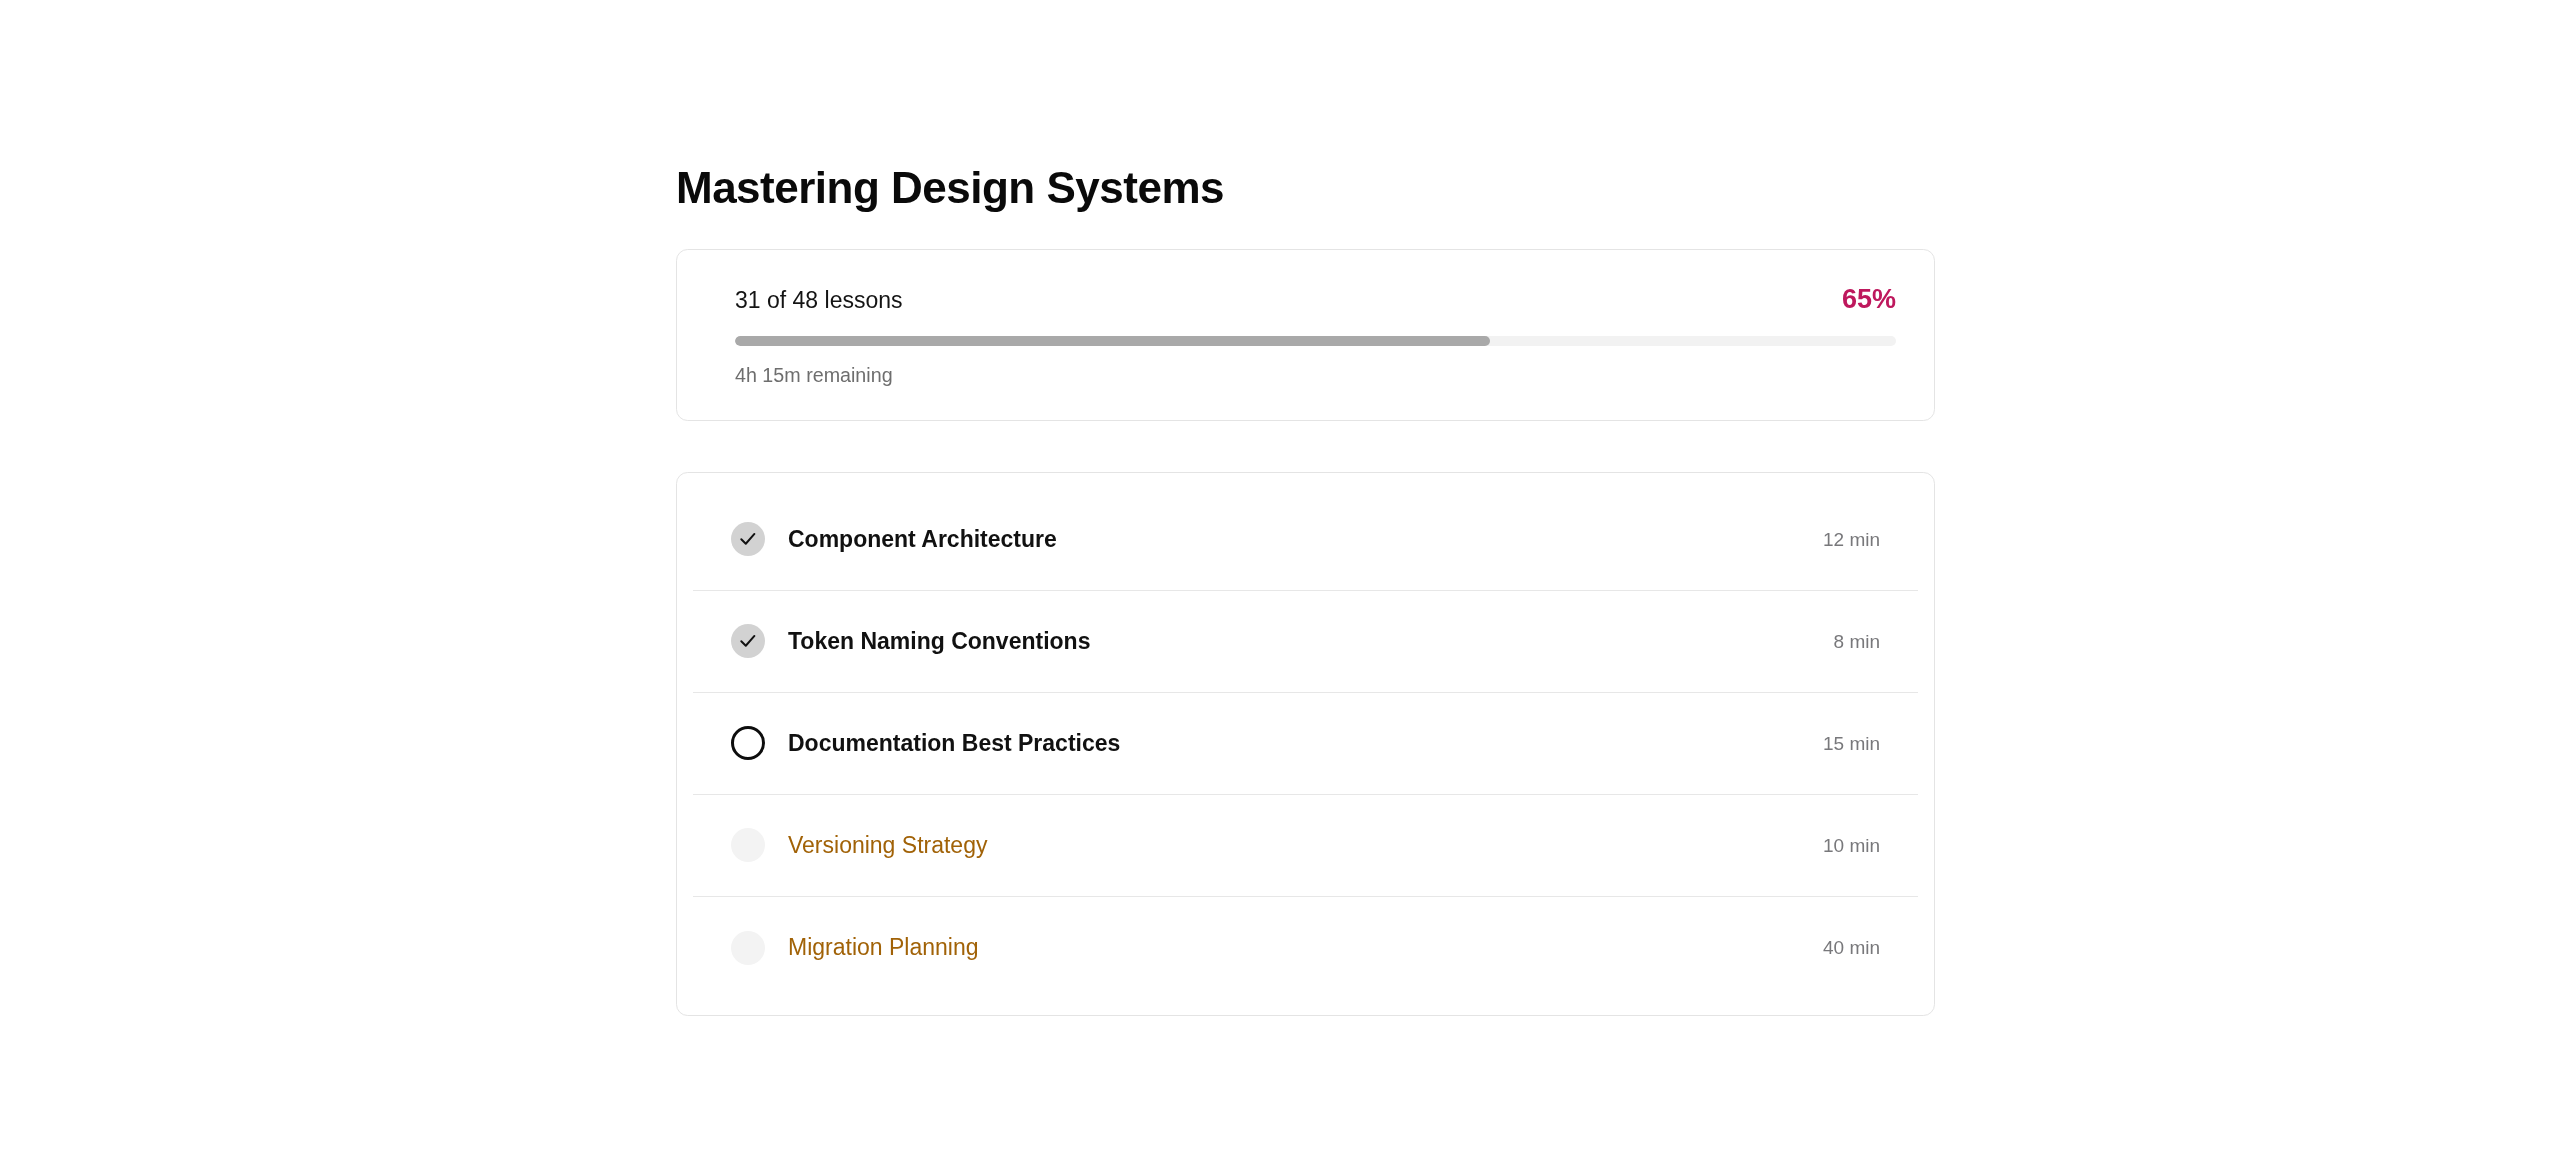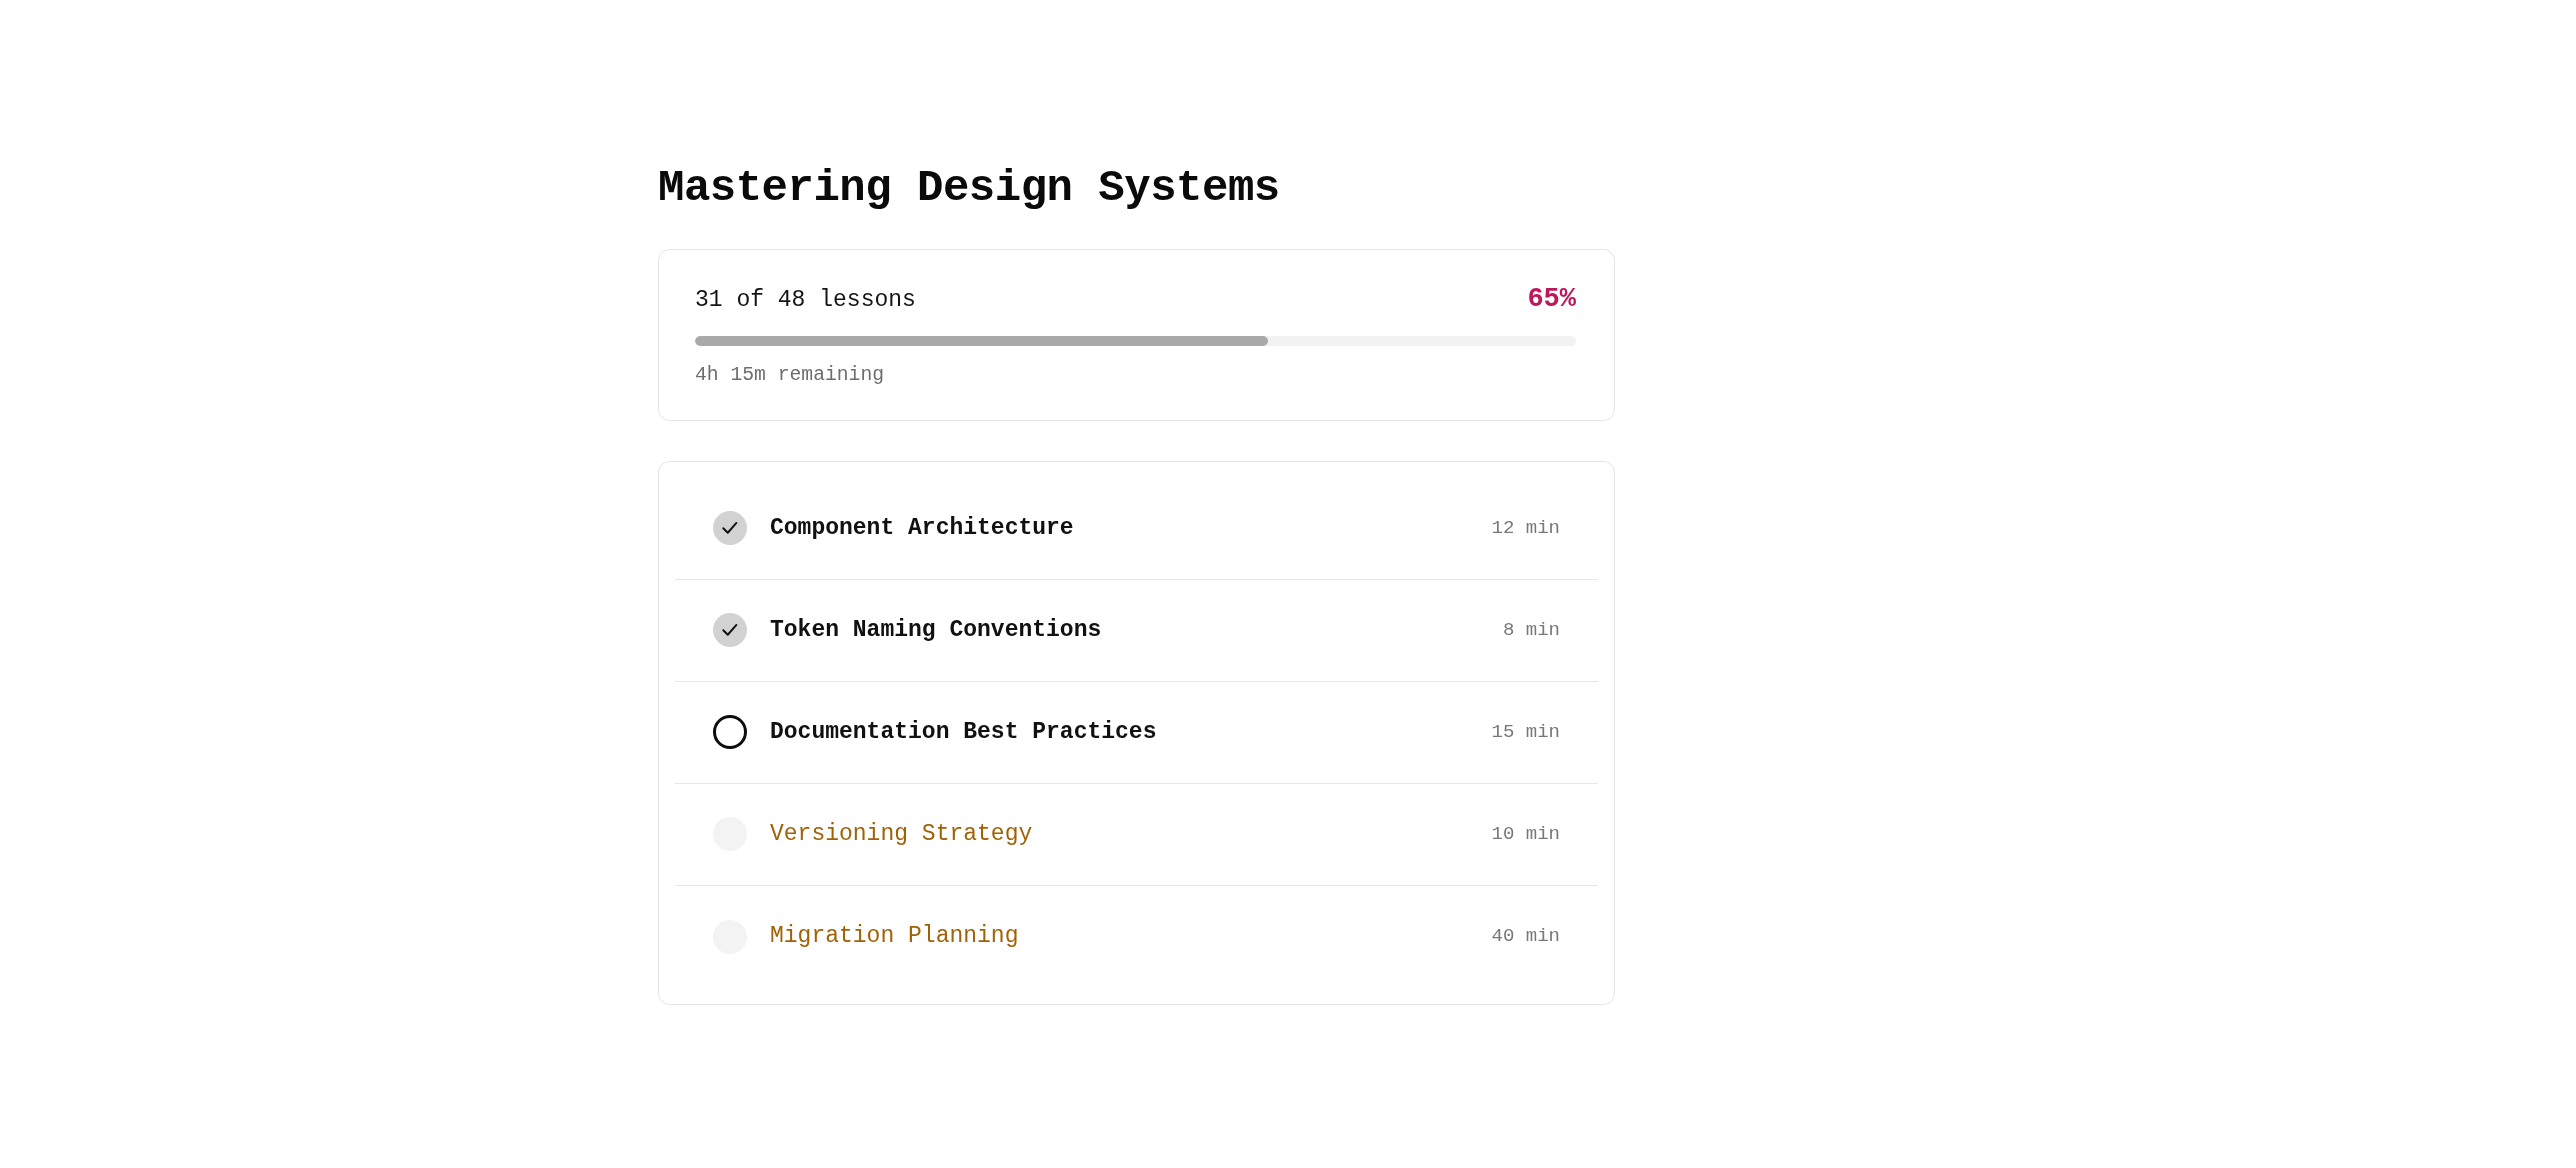--- a/index.html
+++ b/index.html
@@ -16,24 +16,23 @@
     overflow: hidden;
   }
   .page {
     position: relative;
     width: 2576px;
     height: 1168px;
     box-sizing: border-box;
   }
   .content {
     position: absolute;
-    left: 658px;
+    left: 676px;
     top: 164px;
-    width: 957px;
-    font-family: Liberation Mono, monospace;
+    width: 1259px;
   }
 
   
   .course-title {
     font-size: 44px;
     font-weight: 700;
     color: #0a0a0a;
     letter-spacing: -0.5px;
     line-height: 1.1;
     margin: 0 0 37px 0;
@@ -43,22 +42,22 @@
   
   .card {
     background: #ffffff;
     border: 0.9px solid #e4e4e4;
     border-radius: 11.6px;
     box-sizing: border-box;
   }
 
   
   .progress-card {
-    padding: 36px 38px 34px 36px;
-    margin-bottom: 40px;
+    padding: 36px 38px 34px 58px;
+    margin-bottom: 51px;
   }
   .progress-head {
     display: flex;
     align-items: baseline;
     justify-content: space-between;
   }
   .lessons-count {
     font-size: 23px;
     font-weight: 400;
     color: #141414;

